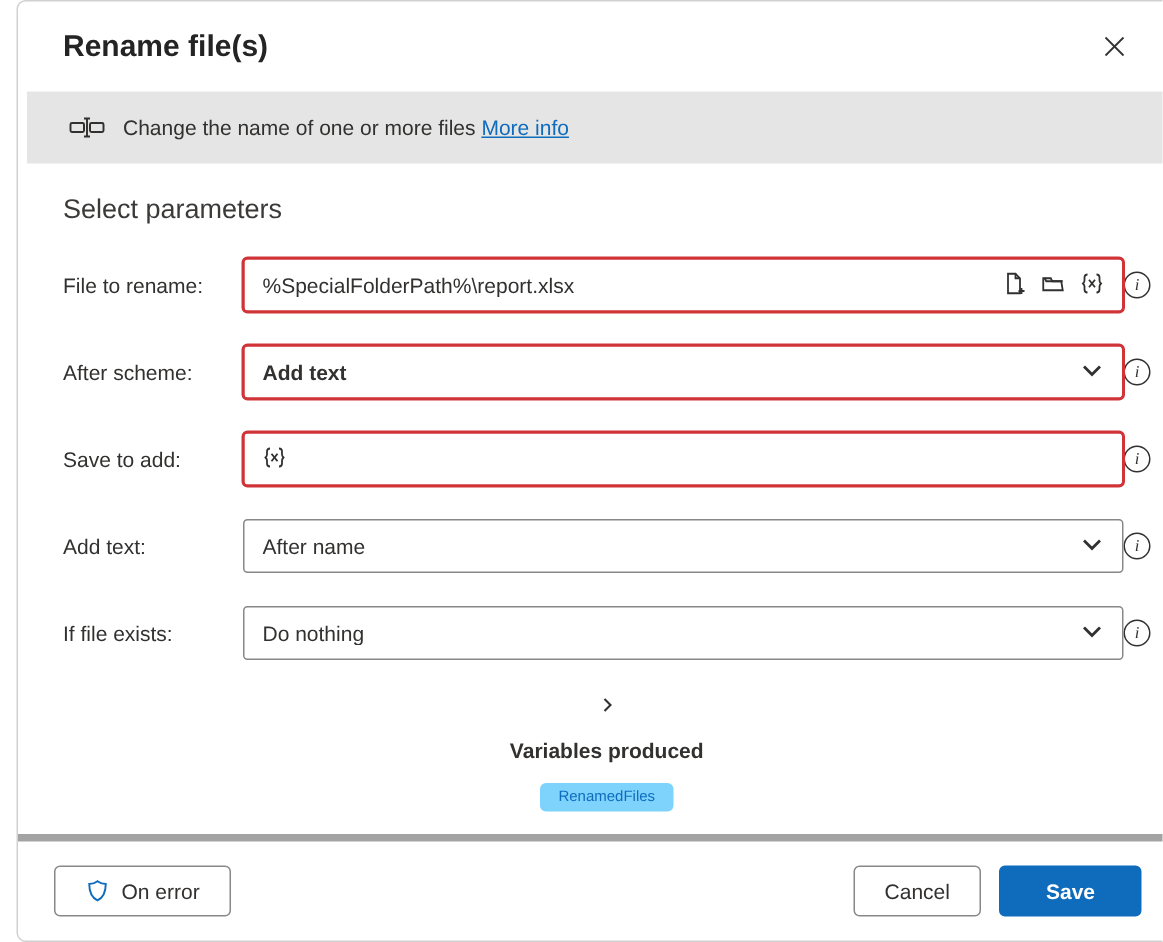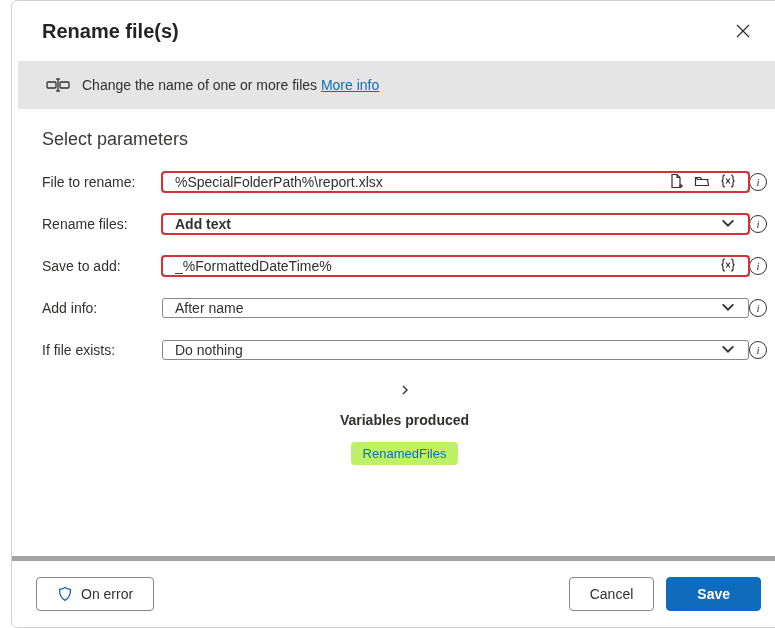--- a/index.html
+++ b/index.html
@@ -42,21 +42,21 @@
     overflow: hidden;
   }
   .section-title { font-size: 18px; font-weight: 400; color: #3b3a39; margin-bottom: 22px; }
   .row {
     display: flex; align-items: center; 
     margin-bottom: 22px;
   }
   .lbl { width: 120px; flex-shrink: 0; color: #323130; }
   .field-wrap { flex: 1 1 auto; position: relative; }
   .field {
-    width: 100%; height: 20px;
+    width: 100%; height: 36px;
     border: 1px solid #8a8886;
     border-radius: 3px;
     padding: 0 12px;
     display: flex; align-items: center; justify-content: space-between;
     background: #fff;
     color:#323130;
   }
   .field.highlight { outline: 2px solid #d13438; outline-offset: -1px; border-color:#d13438;}
   .field-text { flex:1 1 auto; white-space:nowrap; overflow:hidden; text-overflow:ellipsis; }
   .field-icons { display:flex; align-items:center; gap:10px; color:#323130; }
@@ -65,22 +65,22 @@
     width: 18px; height: 18px; border:1px solid #323130; border-radius:50%;
     display:flex; align-items:center; justify-content:center;
     font-size:11px; flex-shrink:0; cursor:default;
     font-family: Georgia, serif; font-style: italic;
   }
   .chev { width:14px; height:14px; }
   .var-row { display:flex; align-items:center; gap:14px; margin-top:6px; cursor:pointer;flex-direction:column;}
   .var-caret { width:10px; height:10px; }
   .var-label { font-weight:600; }
   .var-chip {
-    background:#bef264; color:#0f6cbd;
-    padding:4px 12px; border-radius:4px; font-size:13px;
+    background:#7dd3fc; color:#0f6cbd;
+    padding:4px 12px; border-radius:4px; font-size:10px;
   }
   .footer {
     border-top:5px solid #a3a3a3;
     padding:16px 24px;
     display:flex; align-items:center; justify-content:space-between;
   }
   .btn {
     height:34px; padding:0 20px; border-radius:4px;
     display:inline-flex; align-items:center; gap:8px;
     font-size:14px; cursor:pointer;
@@ -145,54 +145,53 @@
                   <line x1="6" y1="5.5" x2="10" y2="10.5"></line>
                   <line x1="10" y1="5.5" x2="6" y2="10.5"></line>
                 </svg></span>
           </span>
         </div>
       </div>
       <div class="info-icon">i</div>
     </div>
 
     <div class="row">
-      <div class="lbl">Rename files:</div>
+      <div class="lbl">After scheme:</div>
       <div class="field-wrap">
         <div class="field highlight">
           <span class="field-text" style="font-weight:600">Add text</span>
           <span class="field-icons">
               <span><svg class="chev" viewBox="0 0 12 12" fill="none" stroke="currentColor" stroke-width="1.4">
                   <polyline points="2,4 6,8 10,4"></polyline>
                 </svg></span>
             </span>
         </div>
       </div>
       <div class="info-icon">i</div>
     </div>
 
     <div class="row">
       <div class="lbl">Save to add:</div>
       <div class="field-wrap">
         <div class="field highlight">
-          <span class="field-text">_%FormattedDateTime%</span>
           <span class="field-icons">
             <span><svg viewBox="0 0 16 16" fill="none" stroke="currentColor" stroke-width="1.2">
                   <path d="M5 2c-1 0-2 0-2 2v2c0 1-1 2-1 2s1 1 1 2v2c0 2 1 2 2 2"></path>
                   <path d="M11 2c1 0 2 0 2 2v2c0 1 1 2 1 2s-1 1-1 2v2c0 2-1 2-2 2"></path>
                   <line x1="6" y1="5.5" x2="10" y2="10.5"></line>
                   <line x1="10" y1="5.5" x2="6" y2="10.5"></line>
                 </svg></span>
           </span>
         </div>
       </div>
       <div class="info-icon">i</div>
     </div>
 
     <div class="row">
-      <div class="lbl">Add info:</div>
+      <div class="lbl">Add text:</div>
       <div class="field-wrap">
         <div class="field">
           <span class="field-text">After name</span>
           <span class="field-icons">
               <span><svg class="chev" viewBox="0 0 12 12" fill="none" stroke="currentColor" stroke-width="1.4">
                   <polyline points="2,4 6,8 10,4"></polyline>
                 </svg></span>
             </span>
         </div>
       </div>

